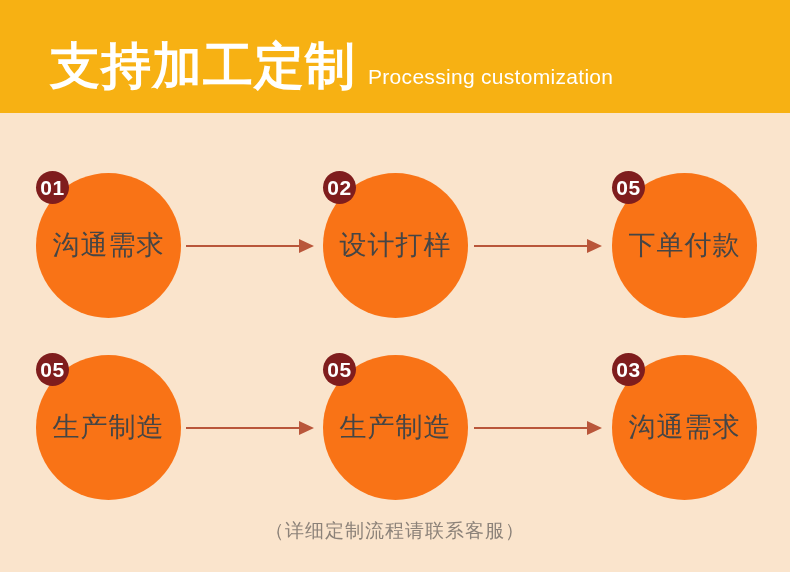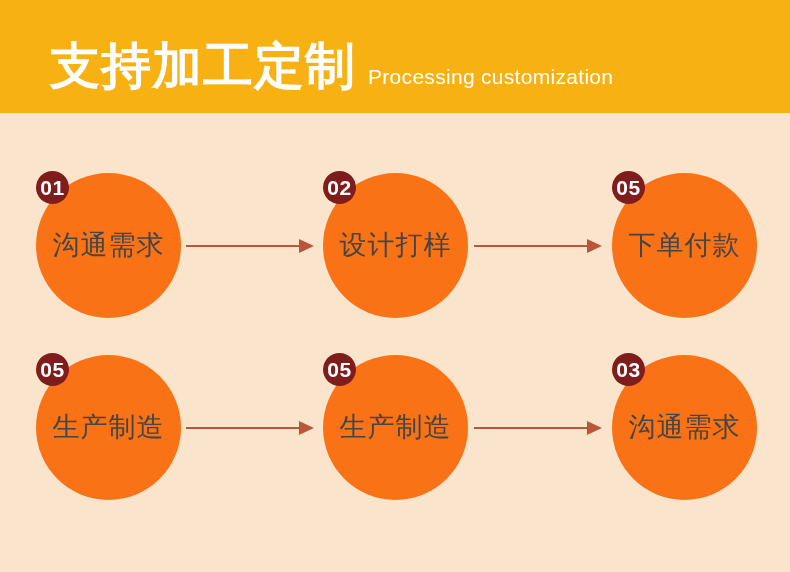--- a/index.html
+++ b/index.html
@@ -215,15 +215,16 @@
     </div>
     <div class="arrow arrow-r2-a">
       <div class="arrow-line"></div>
       <div class="arrow-head"></div>
     </div>
     <div class="arrow arrow-r2-b">
       <div class="arrow-line"></div>
       <div class="arrow-head"></div>
     </div>
 
+    <div id="footer-note">（详细定制流程请联系客服）</div>
 
   </div>
 </div>
 
 </body></html>

